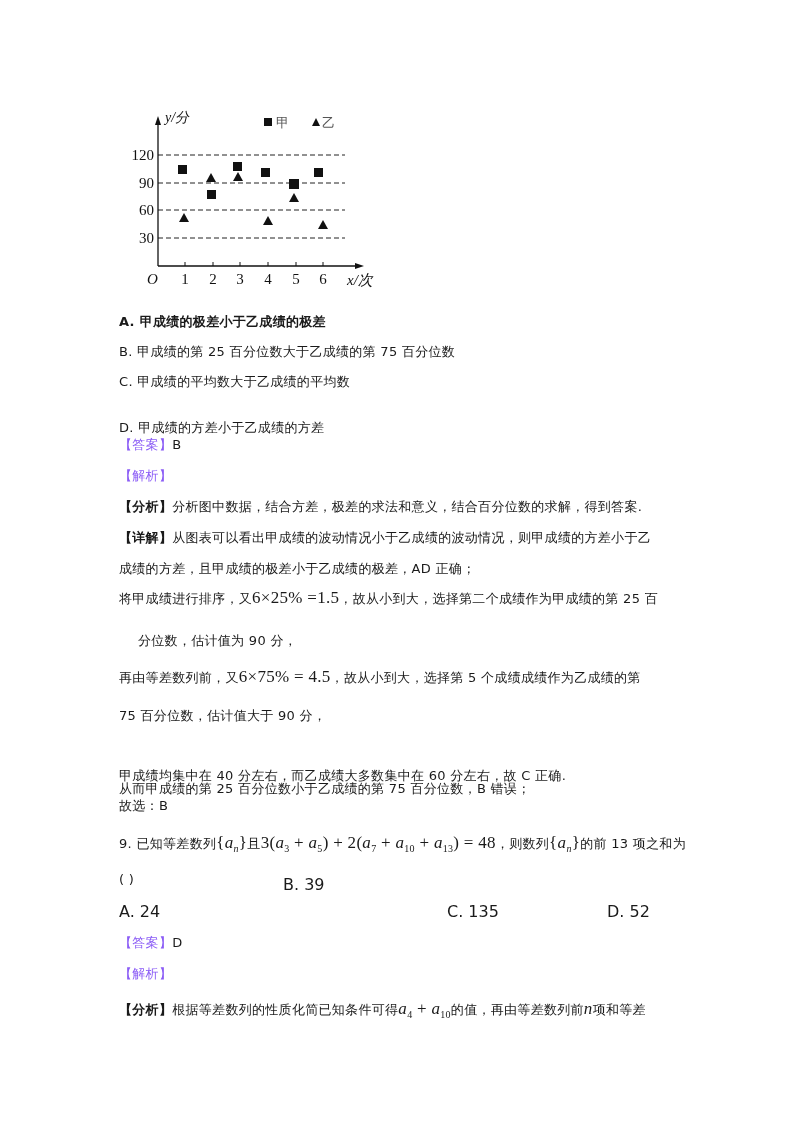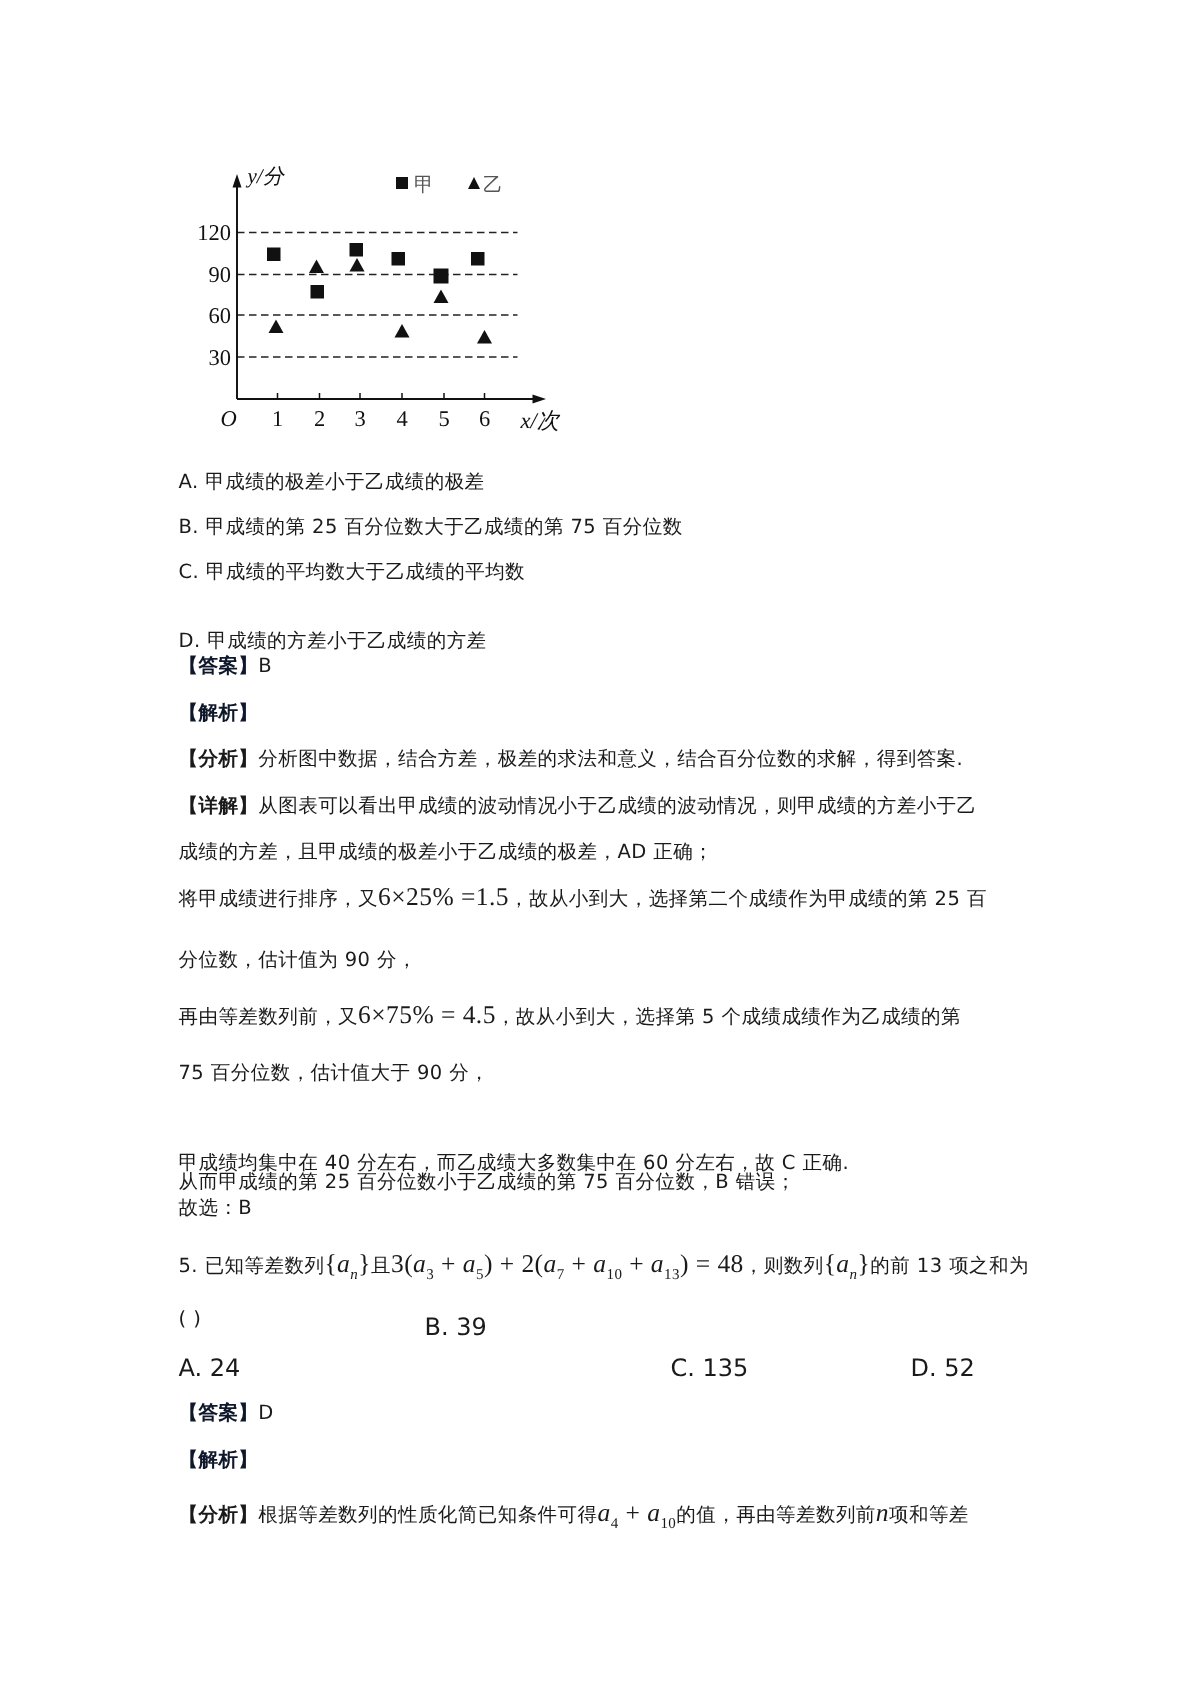--- a/index.html
+++ b/index.html
@@ -4,21 +4,21 @@
 <style>
   html, body { margin: 0; padding: 0; }
   body {
     width: 793px; height: 1122px; background: #ffffff; position: relative; overflow: hidden;
     font-family: "DejaVu Sans", "Liberation Sans", sans-serif; color: #1a1a1a;
   }
   .line {
     position: absolute; left: 119px; font-size: 13px; line-height: 18px; white-space: nowrap;
     letter-spacing: 0.3px;
   }
-  .tag-blue { color: #0f172a; font-weight: bold; }
+  .tag-blue { color: #8b5cf6; }
   .tag-bold { font-weight: bold; }
   .math { font-family: "Liberation Serif", "DejaVu Serif", serif; font-size: 17px; }
   .math i { font-style: italic; }
   .math sub { font-size: 10px; }
   .opt { position: absolute; font-size: 16px; line-height: 18px; white-space: nowrap; }
   svg text { font-family: "Liberation Serif", "DejaVu Serif", serif; }
 </style>
 </head>
 <body>
 
@@ -83,53 +83,53 @@
   <g fill="#111">
     <polygon points="184,213 179,222 189,222"></polygon>
     <polygon points="211,173 206,182 216,182"></polygon>
     <polygon points="238,172 233,181 243,181"></polygon>
     <polygon points="268,216 263,225 273,225"></polygon>
     <polygon points="294,193 289,202 299,202"></polygon>
     <polygon points="323,220 318,229 328,229"></polygon>
   </g>
 </svg>
 
-<div class="line" style="top:313px;">A.  甲成绩的极差小于乙成绩的极差</div>
+<div class="line" style="top:313px;font-weight:bold;">A.  甲成绩的极差小于乙成绩的极差</div>
 <div class="line" style="top:343px;">B.  甲成绩的第 25 百分位数大于乙成绩的第 75 百分位数</div>
 <div class="line" style="top:373px;">C.  甲成绩的平均数大于乙成绩的平均数</div>
 <div class="line" style="top:419px;">D.  甲成绩的方差小于乙成绩的方差</div>
 
 <div class="line" style="top:436px;">
   <span class="tag-blue">【答案】</span><span>B</span>
 </div>
 <div class="line tag-blue" style="top:467px;">【解析】</div>
 
 <div class="line" style="top:498px;">
   <span class="tag-bold">【分析】</span><span>分析图中数据，结合方差，极差的求法和意义，结合百分位数的求解，得到答案.</span>
 </div>
 <div class="line" style="top:529px;">
   <span class="tag-bold">【详解】</span><span>从图表可以看出甲成绩的波动情况小于乙成绩的波动情况，则甲成绩的方差小于乙</span>
 </div>
 <div class="line" style="top:560px;">成绩的方差，且甲成绩的极差小于乙成绩的极差，AD 正确；</div>
 
 <div class="line" style="top:589px;">
   <span>将甲成绩进行排序，又</span><span class="math">6×25% =1.5</span><span>，故从小到大，选择第二个成绩作为甲成绩的第 25 百</span>
 </div>
-<div class="line" style="top:632px;">分位数，估计值为 90 分，</div>
+<div class="line" style="top:632px;margin-left:19px;">分位数，估计值为 90 分，</div>
 
 <div class="line" style="top:668px;">
   <span>再由等差数列前，又</span><span class="math">6×75% = 4.5</span><span>，故从小到大，选择第 5 个成绩成绩作为乙成绩的第</span>
 </div>
 <div class="line" style="top:707px;">75 百分位数，估计值大于 90 分，</div>
 <div class="line" style="top:737px;margin-top:43px;">从而甲成绩的第 25 百分位数小于乙成绩的第 75 百分位数，B 错误；</div>
 <div class="line" style="top:767px;">甲成绩均集中在 40 分左右，而乙成绩大多数集中在 60 分左右，故 C 正确.</div>
 <div class="line" style="top:797px;">故选：B</div>
 
 <div class="line" style="top:834px;">
-  <span>5.  已知等差数列</span><span class="math">{<i>a</i><sub><i>n</i></sub>}</span><span>且</span><span class="math">3(<i>a</i><sub>3</sub> + <i>a</i><sub>5</sub>) + 2(<i>a</i><sub>7</sub> + <i>a</i><sub>10</sub> + <i>a</i><sub>13</sub>) = 48</span><span>，则数列</span><span class="math">{<i>a</i><sub><i>n</i></sub>}</span><span>的前 13 项之和为</span>
+  <span>9.  已知等差数列</span><span class="math">{<i>a</i><sub><i>n</i></sub>}</span><span>且</span><span class="math">3(<i>a</i><sub>3</sub> + <i>a</i><sub>5</sub>) + 2(<i>a</i><sub>7</sub> + <i>a</i><sub>10</sub> + <i>a</i><sub>13</sub>) = 48</span><span>，则数列</span><span class="math">{<i>a</i><sub><i>n</i></sub>}</span><span>的前 13 项之和为</span>
 </div>
 <div class="line" style="top:871px;">(        )</div>
 
 <div class="opt" style="left:119px;top:903px;">A.  24</div>
 <div class="opt" style="left:283px;top:876px;text-align:center;">B.  39</div>
 <div class="opt" style="left:447px;top:903px;">C.  135</div>
 <div class="opt" style="left:607px;top:903px;">D.  52</div>
 
 <div class="line" style="top:934px;">
   <span class="tag-blue">【答案】</span><span>D</span>

